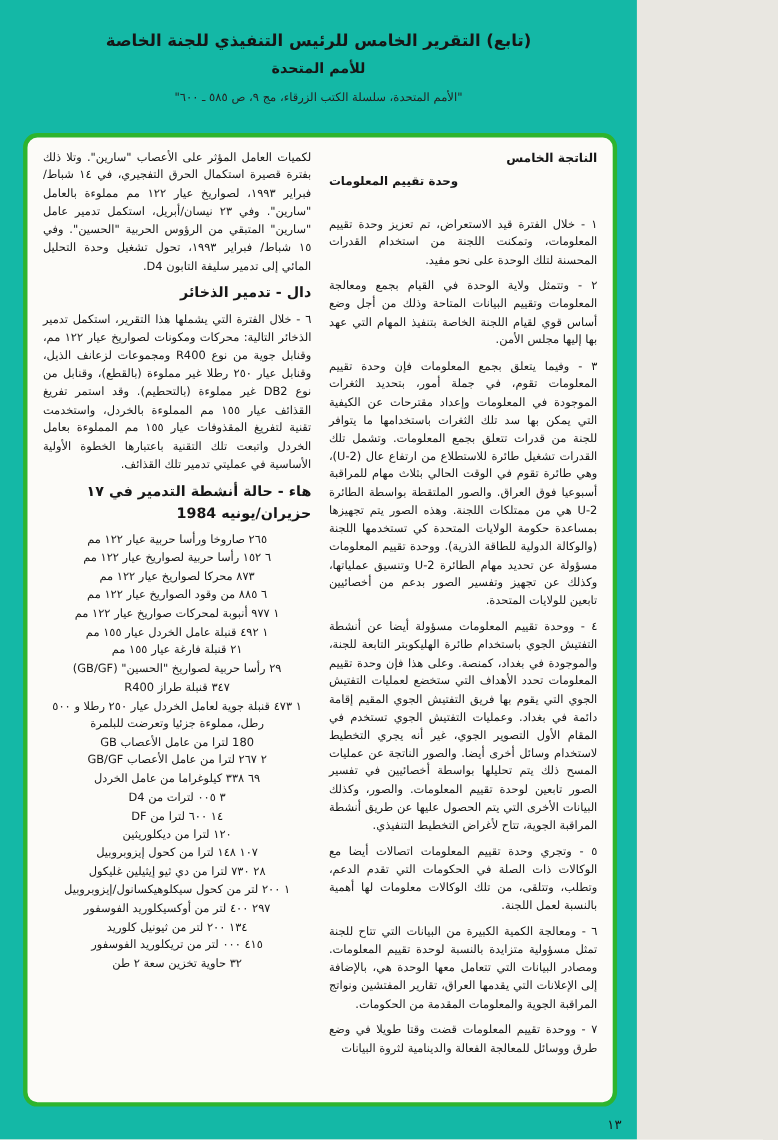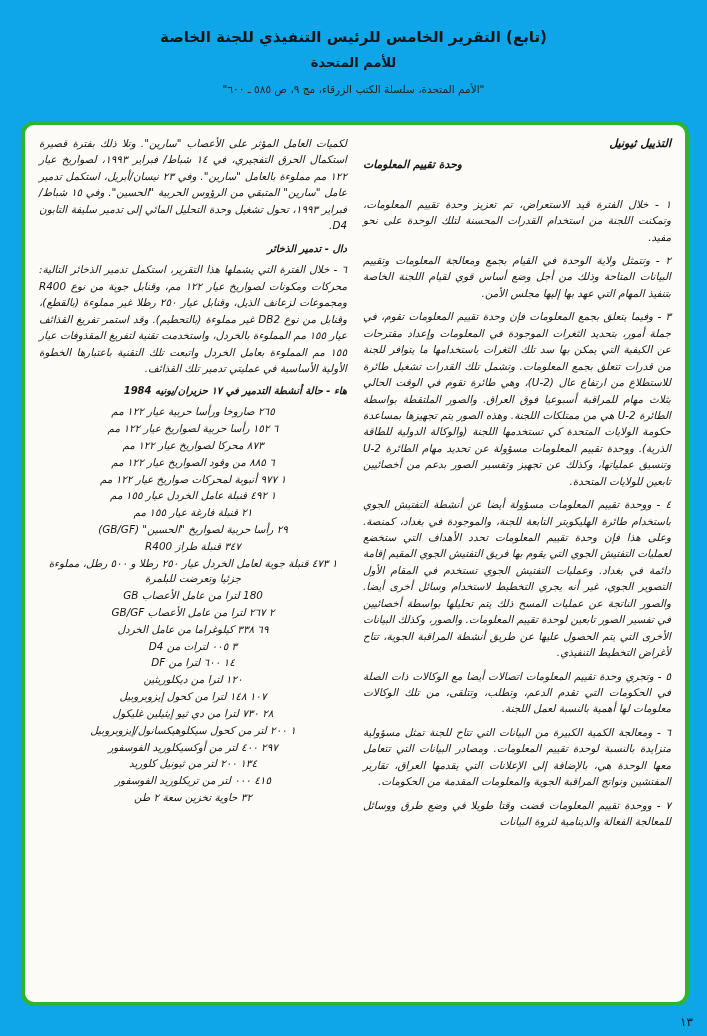--- a/index.html
+++ b/index.html
@@ -3,46 +3,46 @@
 <meta charset="utf-8">
 <style>
   * { box-sizing: border-box; }
   html, body { margin: 0; padding: 0; }
   body {
     width: 707px; height: 1036px;
     background: #e9e7e1;
     font-family: "DejaVu Sans", sans-serif;
   }
   .page {
-    width: 707px; height: 1036px;
-    background: #0ea5e9;
+    width: 579px; height: 1036px;
+    background: #14b8a6;
     position: relative;
     color: #161616;
     overflow: hidden;
   }
   .header { direction: rtl; text-align: center; padding-top: 28px; }
   .title-1 { font-size: 15px; font-weight: bold; letter-spacing: .2px; }
   .title-2 { font-size: 13px; font-weight: bold; margin-top: 9px; }
   .source  { font-size: 10.5px; margin-top: 13px; color: #222; }
 
   .frame {
     position: absolute;
     left: 21px; right: 18px; top: 121px; bottom: 30px;
     border: 4px solid var(--frame_green, #2eb42e);
     border-radius: 13px;
     padding: 10px 14px;
     background: #fcfbf8;
     overflow: hidden;
   }
   .columns { direction: rtl; display: flex; gap: 16px; height: 100%; }
-  .col { flex: 1; min-width: 0; font-size: 10.4px; line-height: 1.58; text-align: justify; font-style: italic; }
+  .col { flex: 1; min-width: 0; font-size: 10.4px; line-height: 1.58; text-align: justify; }
 
   .h1 { font-weight: bold; font-size: 11.2px; margin: 0 0 3px; text-align: right; }
   .h2 { font-weight: bold; font-size: 10.8px; margin: 0 0 23px; text-align: left; }
-  .sec-title { font-weight: bold; font-size: 10px; margin: 0 0 5px; text-align: right; }
+  .sec-title { font-weight: bold; font-size: 13px; margin: 0 0 5px; text-align: right; }
   .para { margin: 0 0 7px; }
   .item { text-align: center; line-height: 1.52; margin-bottom: 1px; }
 
   .page-number {
     position: absolute; bottom: 7px; left: 0; right: 14px;
     text-align: right; font-size: 12px; color: #161616;
   }
 </style>
 </head>
 <body>
@@ -52,21 +52,21 @@
   <div class="header">
     <div class="title-1">(تابع) التقرير الخامس للرئيس التنفيذي للجنة الخاصة</div>
     <div class="title-2">للأمم المتحدة</div>
     <div class="source">"الأمم المتحدة، سلسلة الكتب الزرقاء، مج ٩، ص ٥٨٥ ـ ٦٠٠"</div>
   </div>
 
   <div class="frame">
     <div class="columns">
 
       <div class="col">
-        <div class="h1">التذييل ثيونيل</div>
+        <div class="h1">الناتجة الخامس</div>
         <div class="h2">وحدة تقييم المعلومات</div>
         <div>
             <div class="para">١ - خلال الفترة قيد الاستعراض، تم تعزيز وحدة تقييم المعلومات، وتمكنت اللجنة من استخدام القدرات المحسنة لتلك الوحدة على نحو مفيد.</div>
             <div class="para">٢ - وتتمثل ولاية الوحدة في القيام بجمع ومعالجة المعلومات وتقييم البيانات المتاحة وذلك من أجل وضع أساس قوي لقيام اللجنة الخاصة بتنفيذ المهام التي عهد بها إليها مجلس الأمن.</div>
             <div class="para">٣ - وفيما يتعلق بجمع المعلومات فإن وحدة تقييم المعلومات تقوم، في جملة أمور، بتحديد الثغرات الموجودة في المعلومات وإعداد مقترحات عن الكيفية التي يمكن بها سد تلك الثغرات باستخدامها ما يتوافر للجنة من قدرات تتعلق بجمع المعلومات. وتشمل تلك القدرات تشغيل طائرة للاستطلاع من ارتفاع عال (U-2)، وهي طائرة تقوم في الوقت الحالي بثلاث مهام للمراقبة أسبوعيا فوق العراق. والصور الملتقطة بواسطة الطائرة U-2 هي من ممتلكات اللجنة. وهذه الصور يتم تجهيزها بمساعدة حكومة الولايات المتحدة كي تستخدمها اللجنة (والوكالة الدولية للطاقة الذرية). ووحدة تقييم المعلومات مسؤولة عن تحديد مهام الطائرة U-2 وتنسيق عملياتها، وكذلك عن تجهيز وتفسير الصور بدعم من أخصائيين تابعين للولايات المتحدة.</div>
             <div class="para">٤ - ووحدة تقييم المعلومات مسؤولة أيضا عن أنشطة التفتيش الجوي باستخدام طائرة الهليكوبتر التابعة للجنة، والموجودة في بغداد، كمنصة. وعلى هذا فإن وحدة تقييم المعلومات تحدد الأهداف التي ستخضع لعمليات التفتيش الجوي التي يقوم بها فريق التفتيش الجوي المقيم إقامة دائمة في بغداد. وعمليات التفتيش الجوي تستخدم في المقام الأول التصوير الجوي، غير أنه يجري التخطيط لاستخدام وسائل أخرى أيضا. والصور الناتجة عن عمليات المسح ذلك يتم تحليلها بواسطة أخصائيين في تفسير الصور تابعين لوحدة تقييم المعلومات. والصور، وكذلك البيانات الأخرى التي يتم الحصول عليها عن طريق أنشطة المراقبة الجوية، تتاح لأغراض التخطيط التنفيذي.</div>
             <div class="para">٥ - وتجري وحدة تقييم المعلومات اتصالات أيضا مع الوكالات ذات الصلة في الحكومات التي تقدم الدعم، وتطلب، وتتلقى، من تلك الوكالات معلومات لها أهمية بالنسبة لعمل اللجنة.</div>
             <div class="para">٦ - ومعالجة الكمية الكبيرة من البيانات التي تتاح للجنة تمثل مسؤولية متزايدة بالنسبة لوحدة تقييم المعلومات. ومصادر البيانات التي تتعامل معها الوحدة هي، بالإضافة إلى الإعلانات التي يقدمها العراق، تقارير المفتشين ونواتج المراقبة الجوية والمعلومات المقدمة من الحكومات.</div>
             <div class="para">٧ - ووحدة تقييم المعلومات قضت وقتا طويلا في وضع طرق ووسائل للمعالجة الفعالة والدينامية لثروة البيانات</div>
           </div>

